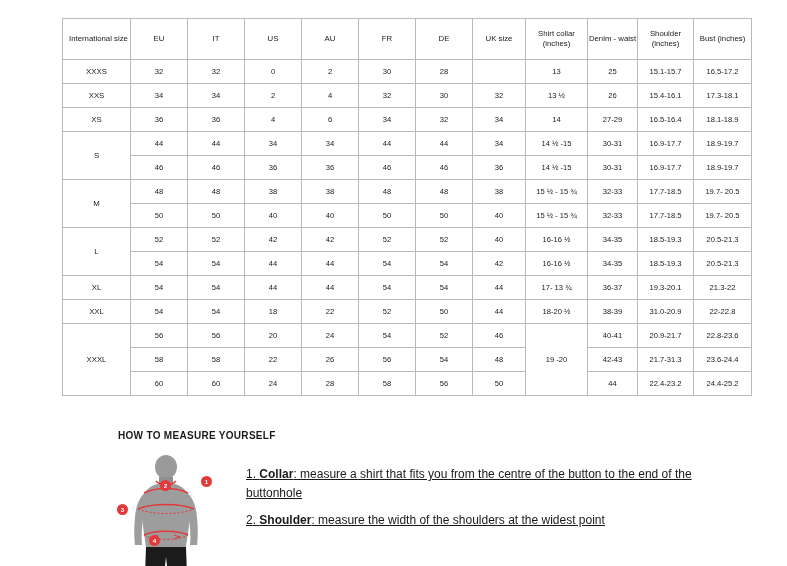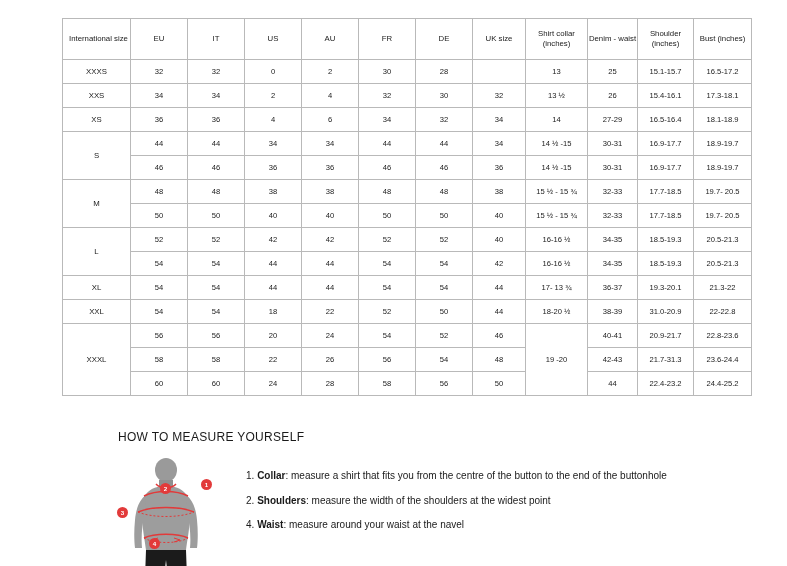--- a/index.html
+++ b/index.html
@@ -67,45 +67,46 @@
   col.c10 { width: 56px; }
   col.c11 { width: 58px; }
 
   .measure-block {
     position: absolute;
     left: 118px;
     top: 430px;
     width: 620px;
   }
   .measure-title {
-    font-size: 12px;
-    font-weight: normal;
+    font-size: 10px;
+    font-weight: bold;
     letter-spacing: 0.3px;
     color: #1a1a1a;
     margin-bottom: 10px;
   }
   .measure-body {
     display: flex;
     align-items: flex-start;
   }
   .figure-wrap {
     position: relative;
     width: 120px;
     height: 130px;
     flex: 0 0 120px;
   }
   .steps {
     margin-left: 8px;
     padding-top: 14px;
   }
   .step {
-    font-size: 10px;
+    font-size: 12px;
     line-height: 1.55;
     margin-bottom: 9px;
     color: #1a1a1a;
+    text-decoration: underline;
   }
   .step b { font-weight: bold; }
   .callout {
     position: absolute;
     width: 11px;
     height: 11px;
     border-radius: 50%;
     background: #e23a3a;
     color: #ffffff;
     font-size: 6.2px;
@@ -397,24 +398,20 @@
         <div class="callout" style="left:31px; top:84px;">4</div>
       </div>
 
       <div class="steps">
         <div class="step">
           <span>1</span>.
           <b>Collar</b><span>: measure a shirt that fits you from the centre of the button to the end of the buttonhole</span>
         </div>
         <div class="step">
           <span>2</span>.
-          <b>Shoulders</b><span>: measure the width of the shoulders at the widest point</span>
-        </div>
-        <div class="step">
-          <span>4</span>.
-          <b>Waist</b><span>: measure around your waist at the navel</span>
+          <b>Shoulder</b><span>: measure the width of the shoulders at the widest point</span>
         </div>
       </div>
 
     </div>
   </div>
 
 </div>
 
 </body></html>

